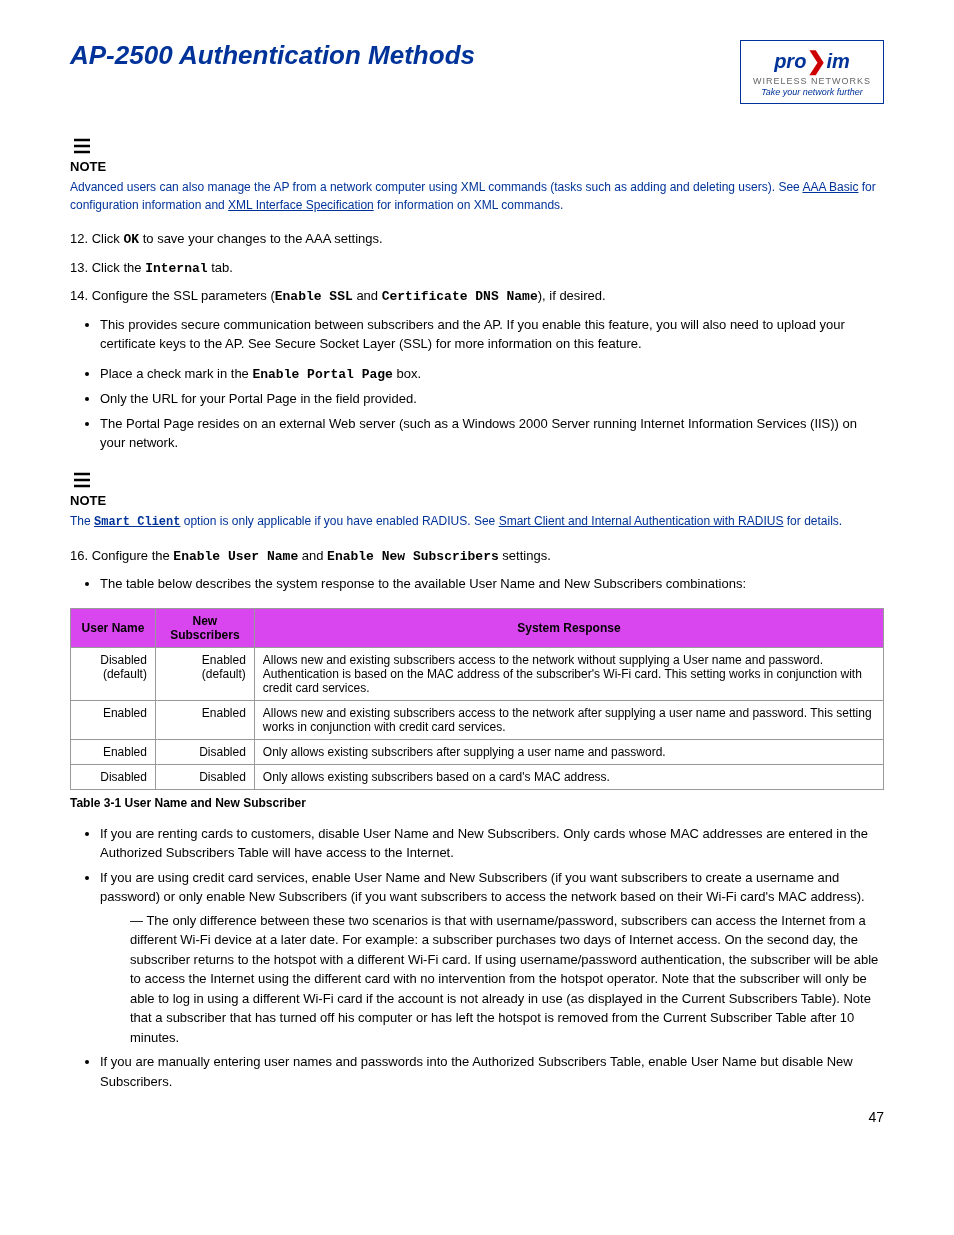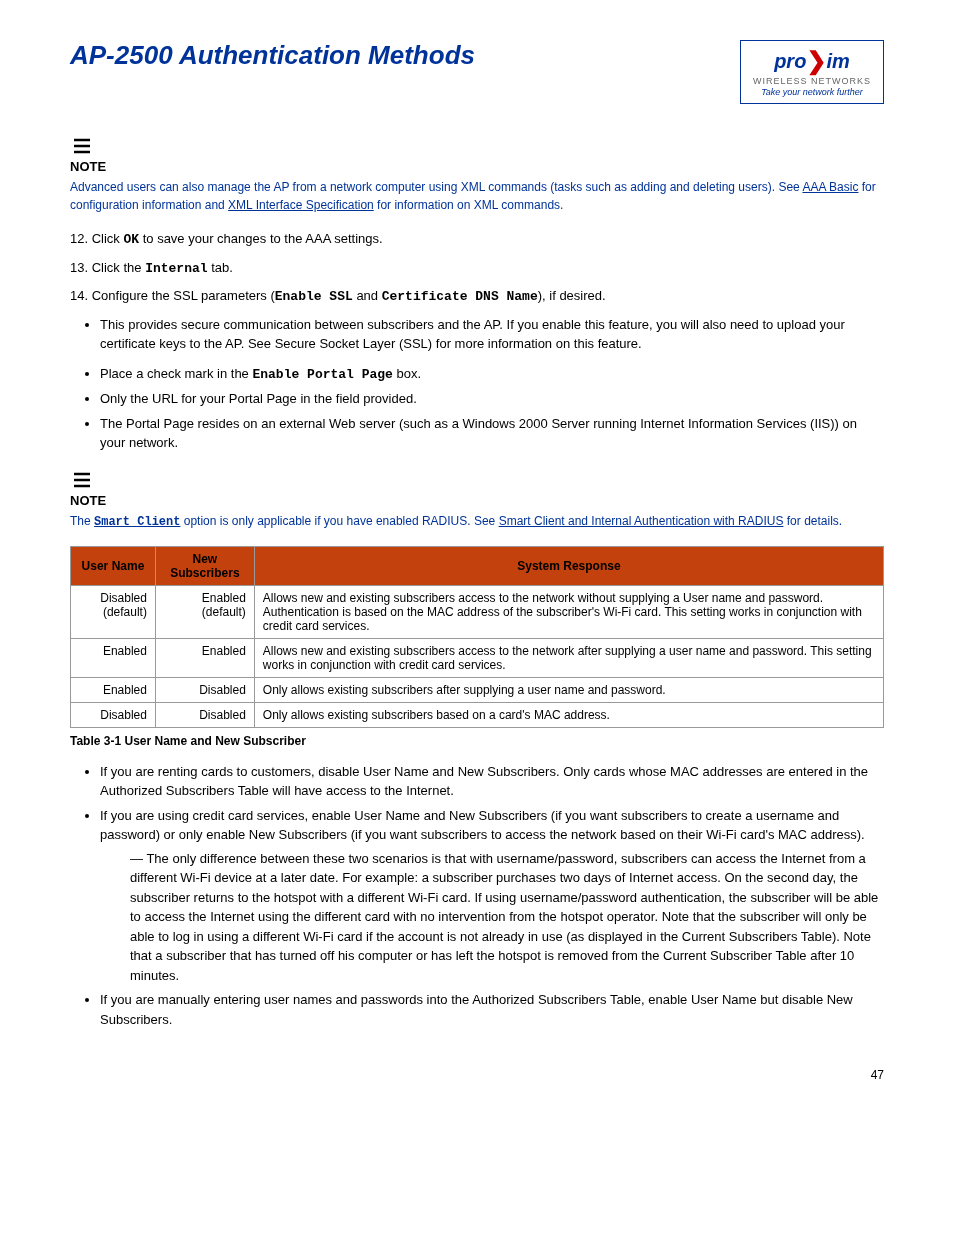--- a/index.html
+++ b/index.html
@@ -81,42 +81,42 @@
     }
     table.data-table {
       width: 100%;
       border-collapse: collapse;
       font-size: 12px;
     }
     table.data-table th {
       border: 1px solid #999;
       padding: 5px 8px;
       text-align: center;
-      background: #c2410c;
+      background: #d946ef;
       font-weight: bold;
     }
     table.data-table td {
       border: 1px solid #999;
       padding: 5px 8px;
       vertical-align: top;
       text-align: left;
     }
     table.data-table td.right-align {
       text-align: right;
     }
     .table-caption {
       font-size: 12px;
       font-weight: bold;
       margin: 6px 0 10px 0;
     }
     .page-number {
       position: absolute;
-      bottom: 17px;
+      bottom: 36px;
       right: 70px;
-      font-size: 12px;
+      font-size: 14px;
     }
     .logo-block {
       text-align: center;
       line-height: 1.2;
     }
     .wireless-text {
       font-size: 9px;
       color: #666;
       text-align: center;
       letter-spacing: 1px;
@@ -216,20 +216,28 @@
       </svg>
     </div>
     <div class="note-body">
       <div class="note-label">NOTE</div>
       <div class="note-text">
         The <strong><a>Smart Client</a></strong> option is only applicable if you have enabled RADIUS. See <a>Smart Client and Internal Authentication with RADIUS</a> for details.
       </div>
     </div>
   </div>
 
+  <div class="content-section">
+    <div class="numbered-item">
+      16. Configure the <strong>Enable User Name</strong> and <strong>Enable New Subscribers</strong> settings.
+    </div>
+    <ul class="bullet-list">
+      <li class="bullet-item">The table below describes the system response to the available User Name and New Subscribers combinations:</li>
+    </ul>
+  </div>
 
   <div class="table-container">
     <table class="data-table">
       <thead>
         <tr>
           <th>User Name</th>
           <th>New Subscribers</th>
           <th>System Response</th>
         </tr>
       </thead>

